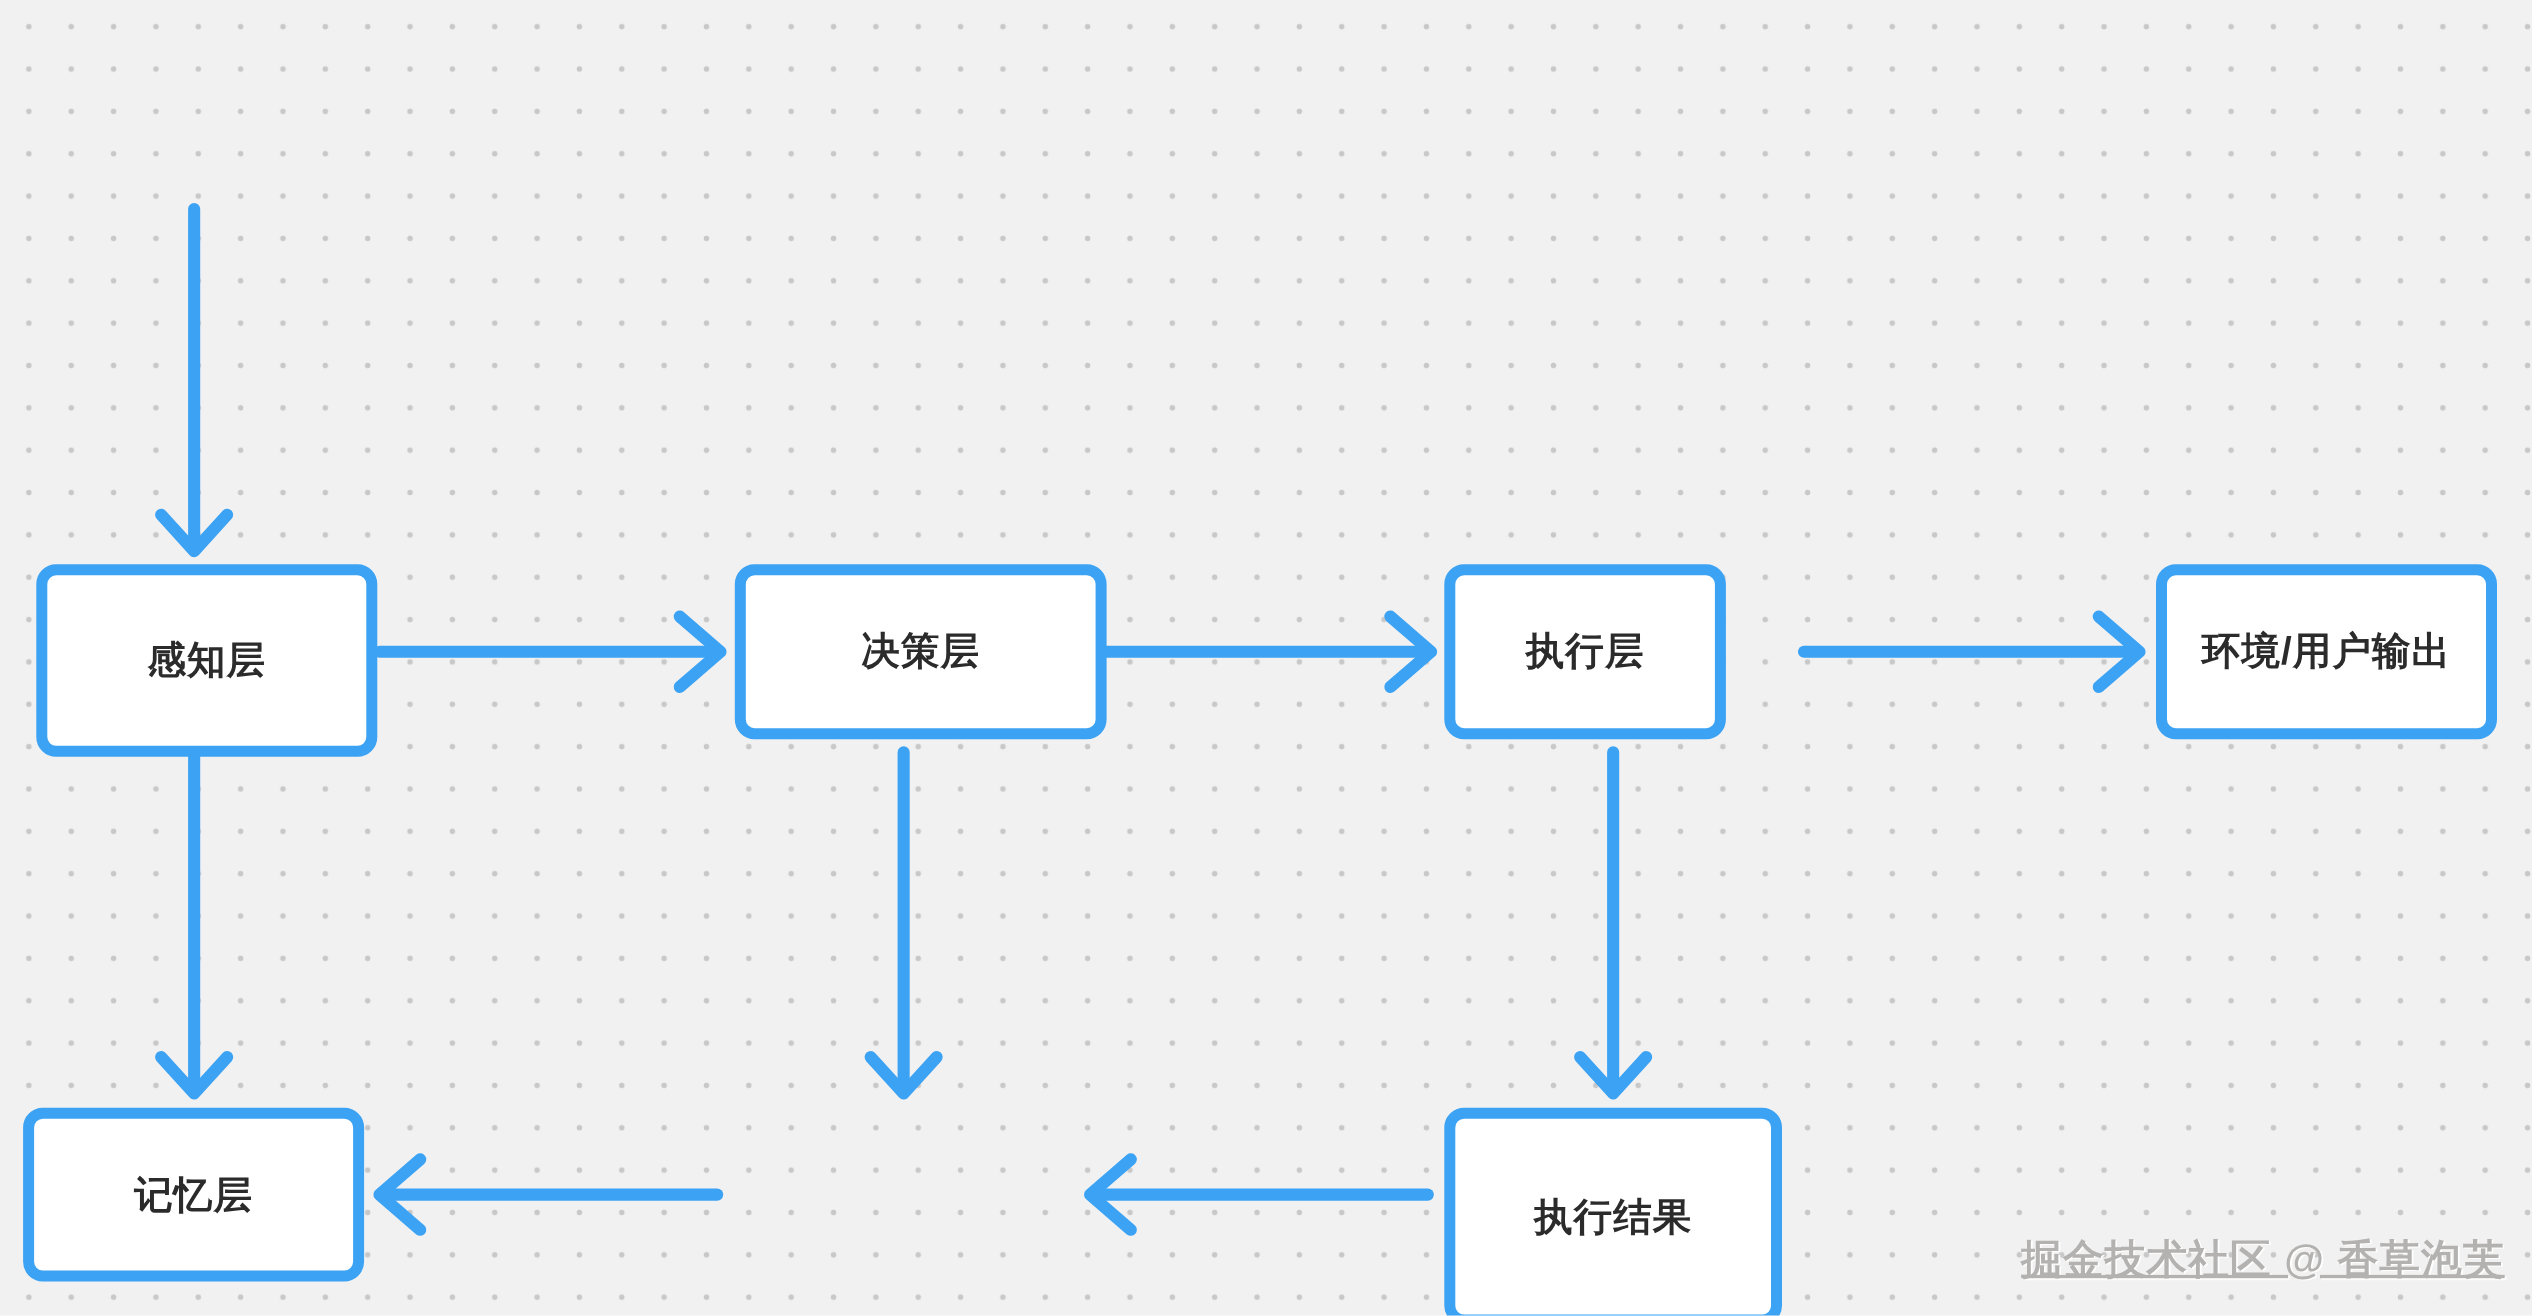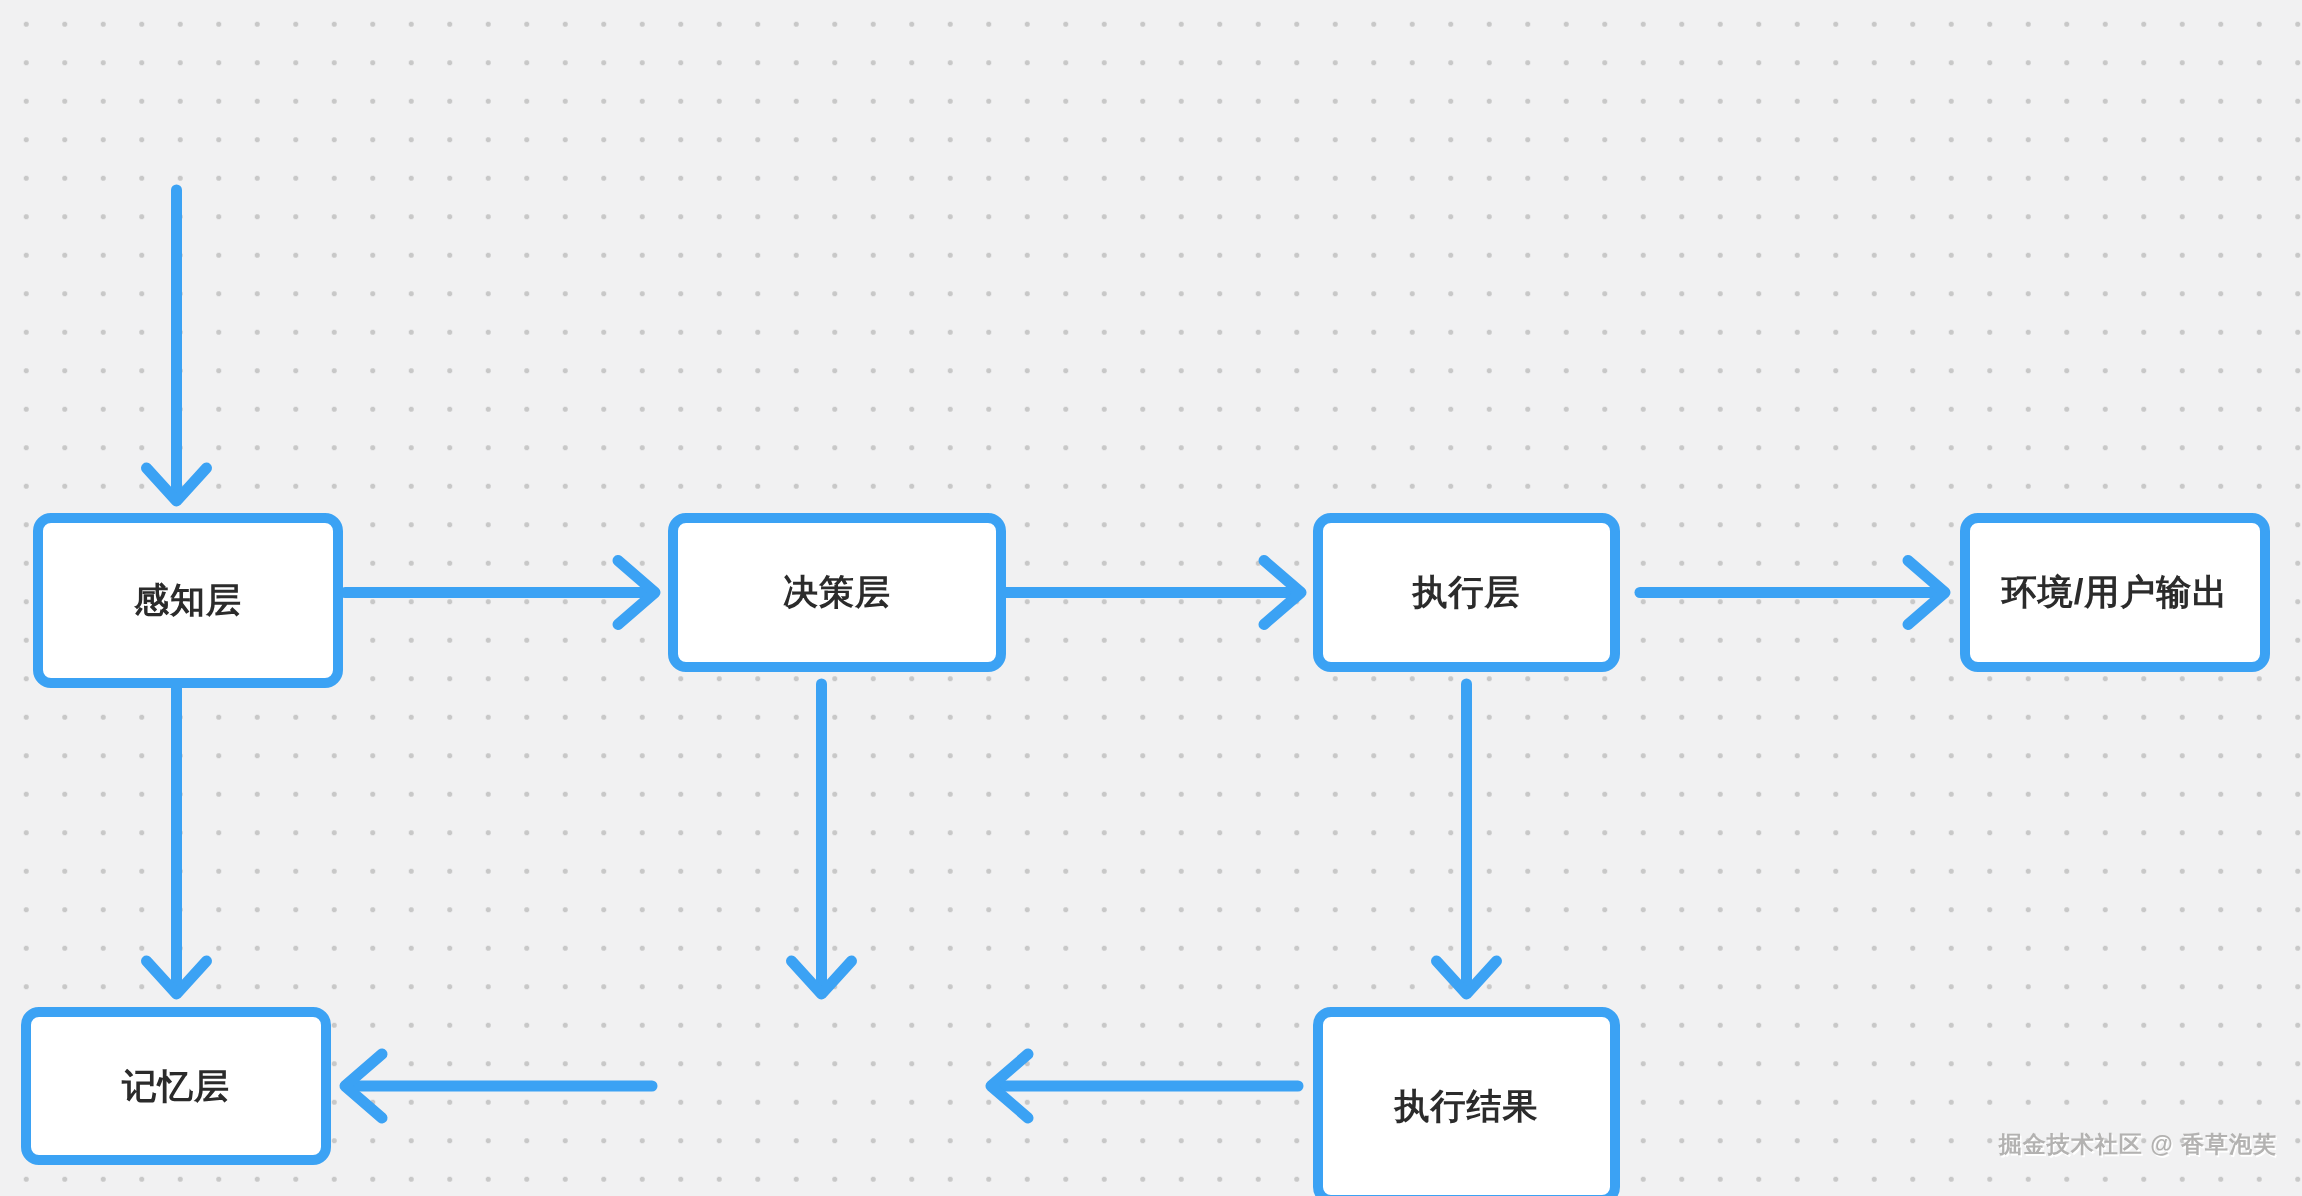--- a/index.html
+++ b/index.html
@@ -48,36 +48,37 @@
     font-size: 35px;
     font-weight: 600;
     color: #2b2b2b;
     letter-spacing: 1px;
     white-space: nowrap;
   }
   
   .n-env-input        { left: 21px;   top: 20px;   width: 311px; height: 156px; }
   .n-perception       { left: 33px;   top: 513px;  width: 310px; height: 175px; }
   .n-decision         { left: 668px;  top: 513px;  width: 338px; height: 159px; }
-  .n-execution        { left: 1313px; top: 513px;  width: 307px; height: 159px; }
+  .n-execution        { left: 1313px; top: 513px;  width: 256px; height: 159px; }
   .n-env-output       { left: 1960px; top: 513px;  width: 310px; height: 159px; }
   .n-memory           { left: 21px;   top: 1007px; width: 310px; height: 158px; }
   .n-planning-result  { left: 668px;  top: 1007px; width: 307px; height: 158px; }
   .n-execution-result { left: 1313px; top: 1007px; width: 307px; height: 198px; }
 
   .watermark {
     position: absolute;
     right: 25px;
-    bottom: 36px;
-    font-size: 23px;
+    bottom: 26px;
+    font-size: 37px;
     font-weight: 600;
     color: #b3b2b1;
     text-shadow: 1.5px 1.5px 0 #ffffff;
     letter-spacing: 1px;
     white-space: nowrap;
+    text-decoration: underline;
   }
 </style>
 </head>
 <body>
 
 <div class="canvas">
 
   <svg class="edges-layer" viewBox="0 0 2302 1196" xmlns="http://www.w3.org/2000/svg">
 
     <g>

